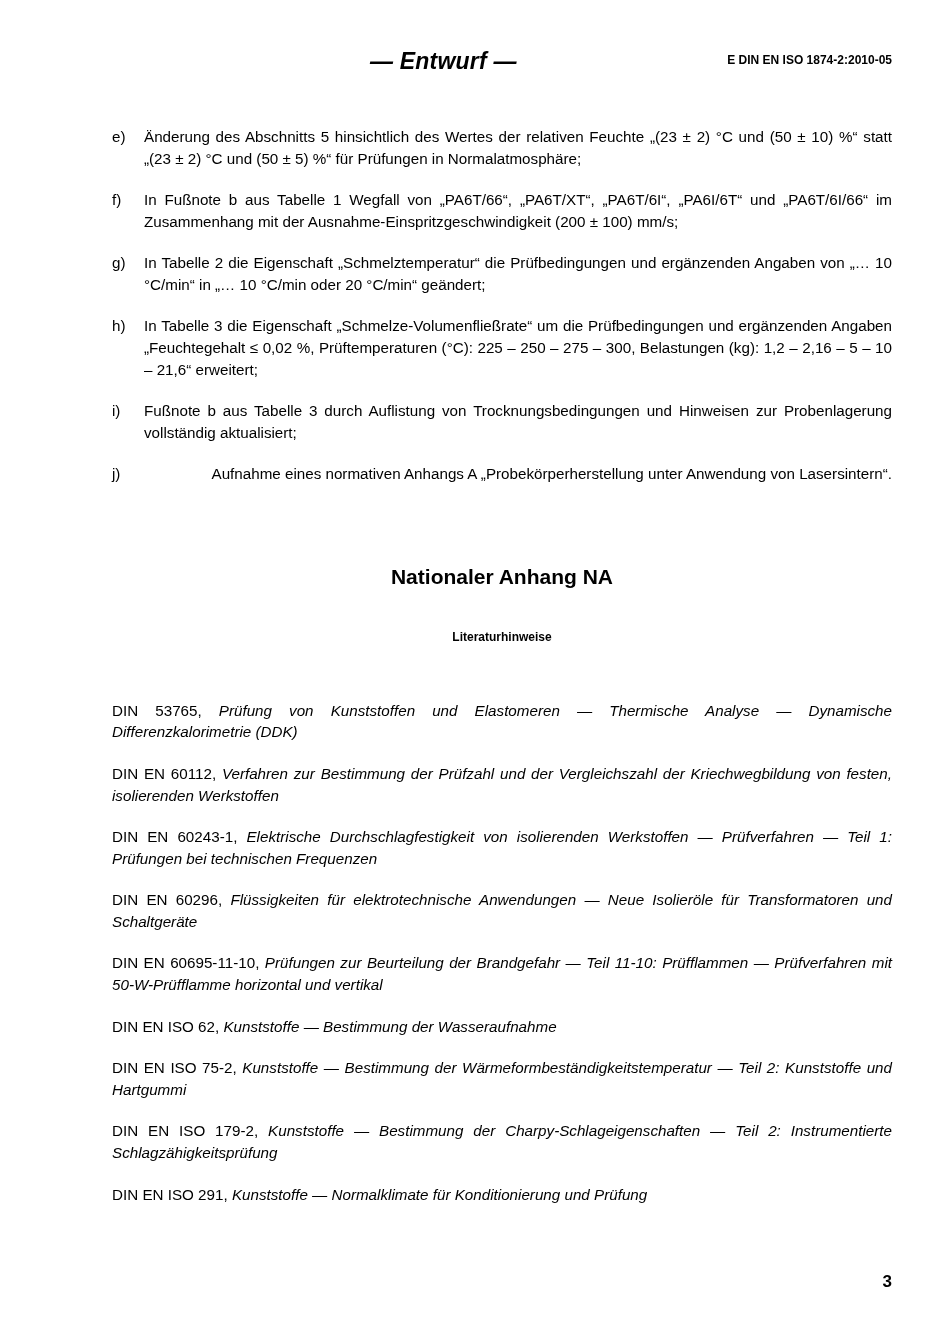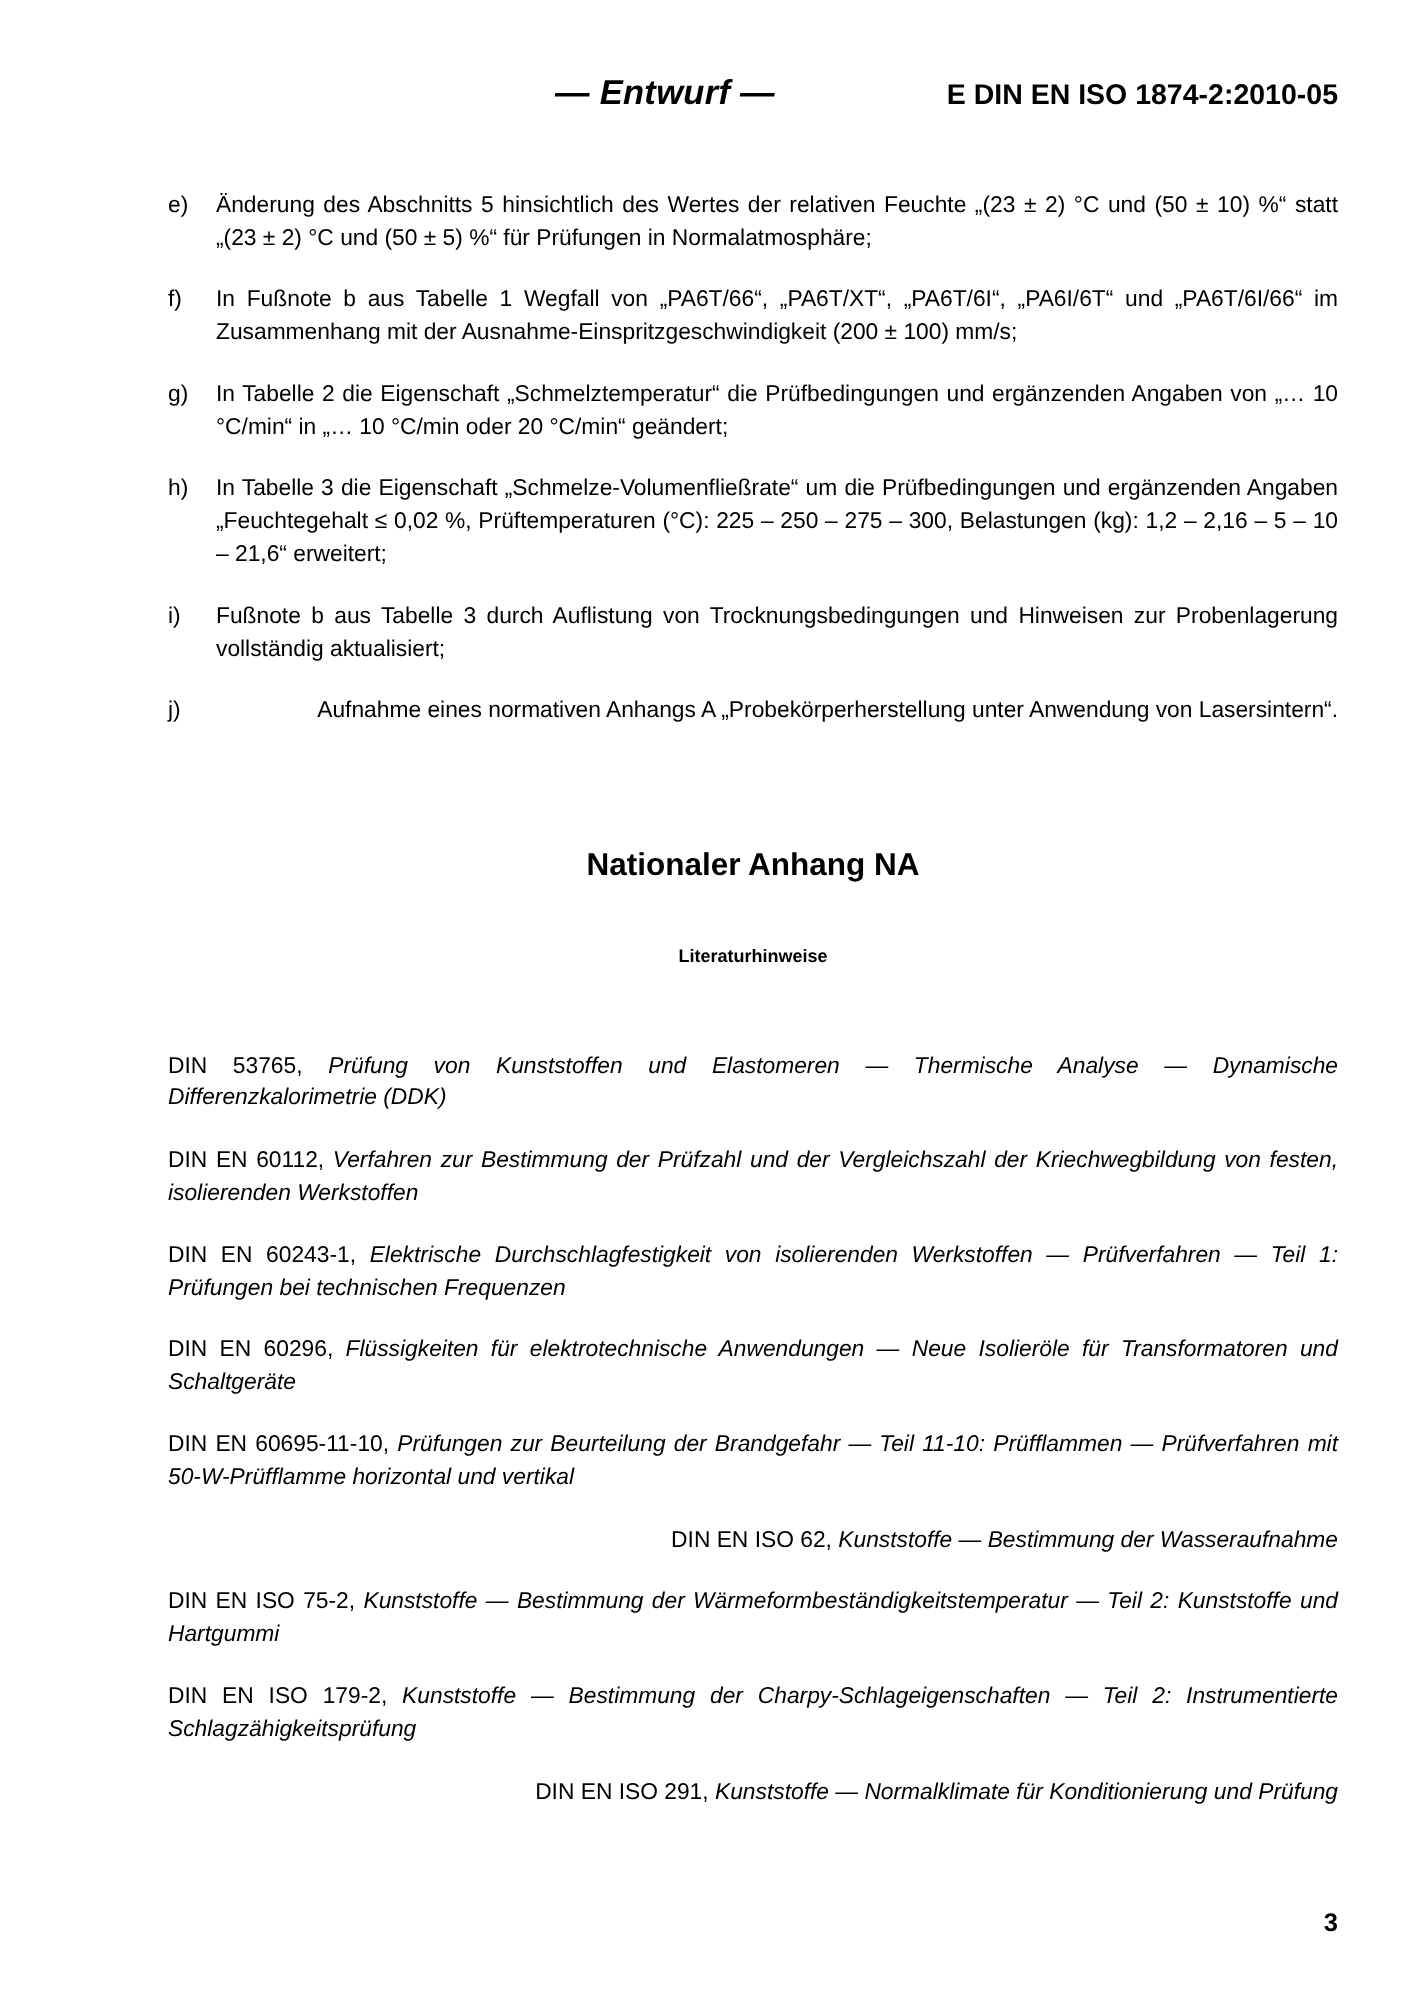--- a/index.html
+++ b/index.html
@@ -35,21 +35,21 @@
     font-size: 23px;
     font-weight: bold;
     font-style: italic;
     letter-spacing: 0.2px;
     white-space: nowrap;
   }
   .header-std {
     position: absolute;
     right: 0;
     top: 5px;
-    font-size: 19px;
+    font-size: 12px;
     font-weight: bold;
     white-space: nowrap;
   }
 
   
   .content {
     position: absolute;
     top: 126px;
     left: 112px;
     width: 780px;
@@ -112,22 +112,21 @@
     text-align: justify;
     text-justify: inter-word;
   }
   .biblio-entry .ref-id {
     font-style: normal;
   }
   .biblio-entry .ref-title {
     font-style: italic;
   }
   .biblio-entry.short {
-    text-align: right;
-    margin-left: 12px;
+    text-align: left;
   }
 
   
   .page-number {
     position: absolute;
     right: 58px;
     bottom: 52px;
     font-size: 17px;
     font-weight: bold;
   }

